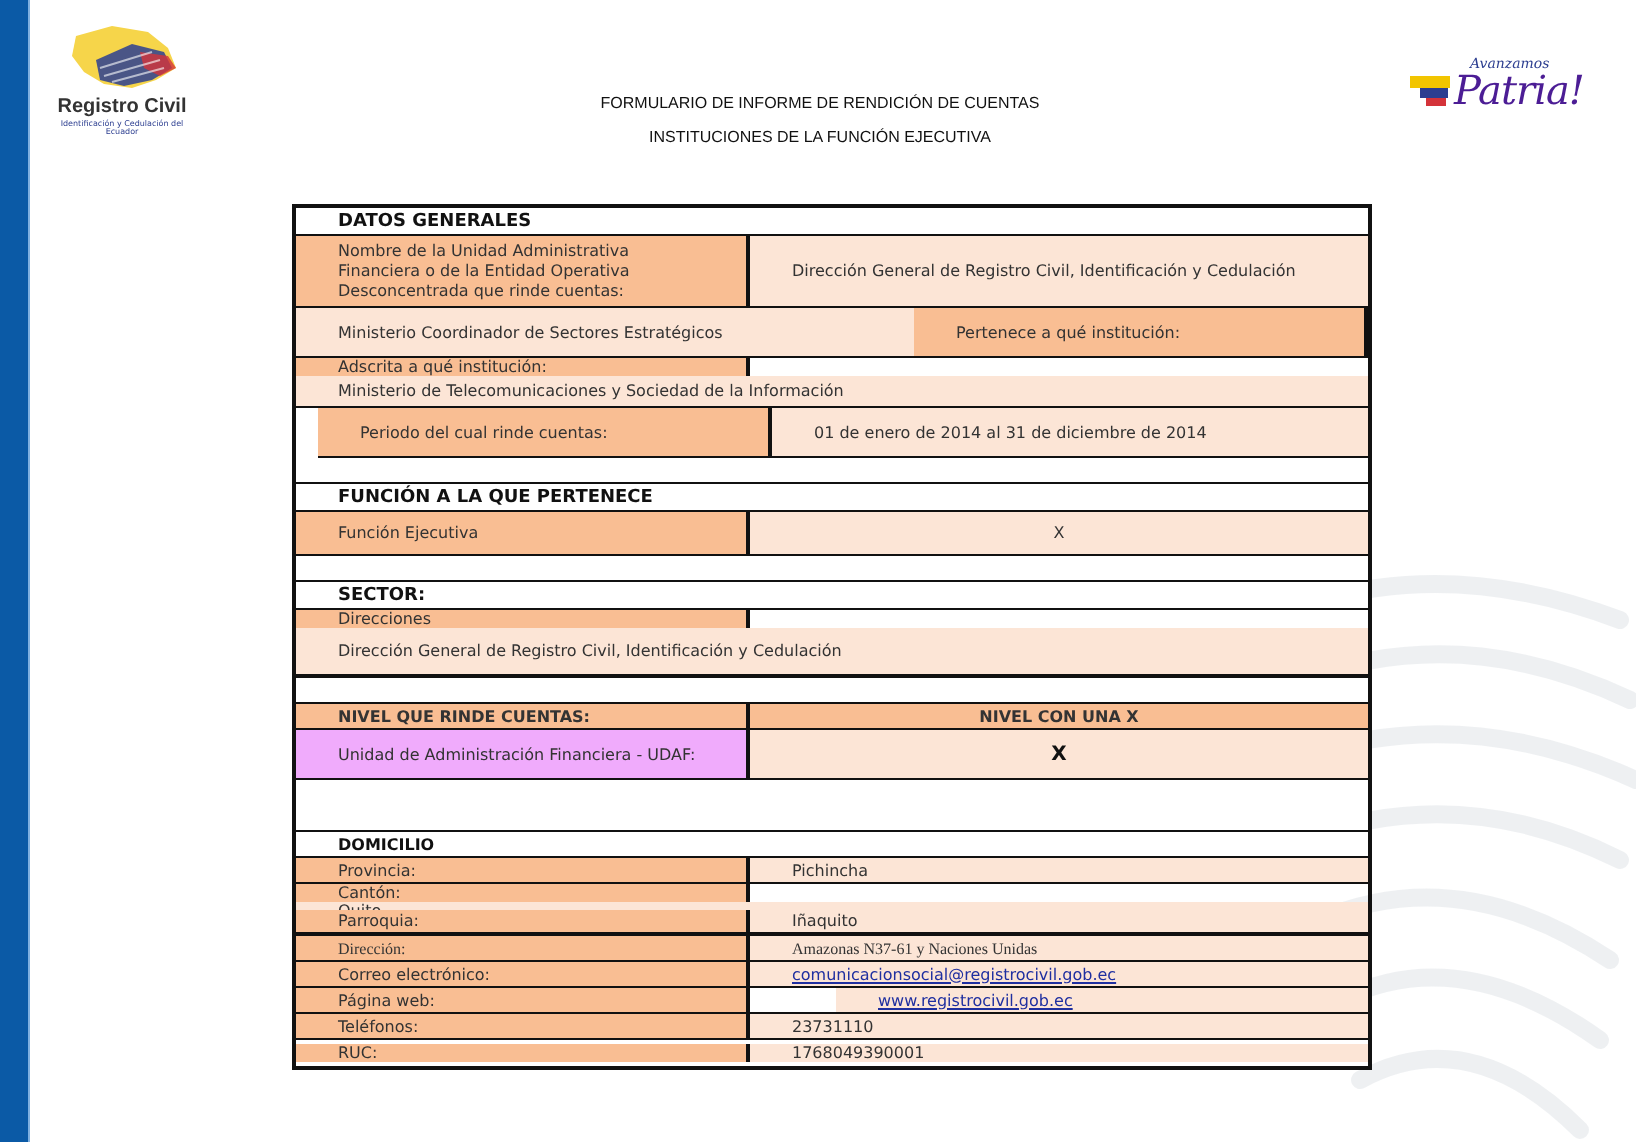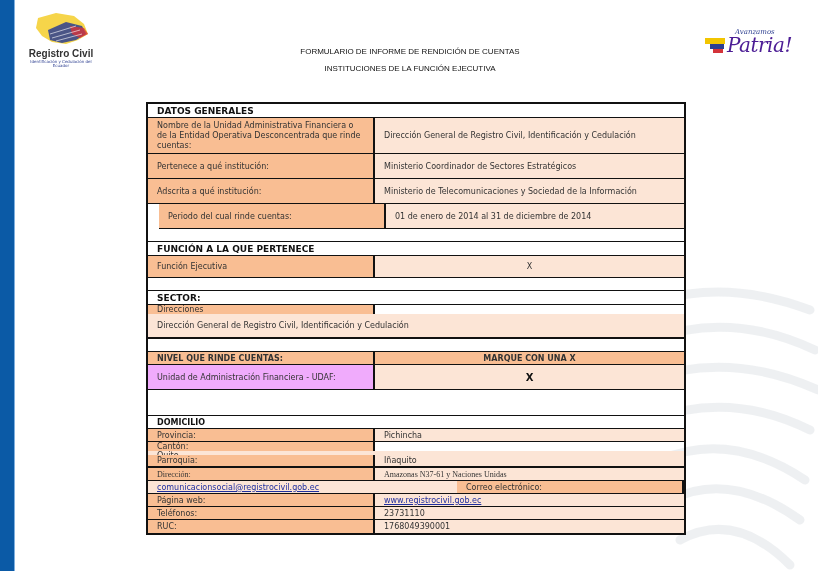--- a/index.html
+++ b/index.html
@@ -17,22 +17,22 @@
   .logo-right .slogan-big { position:absolute; left:22px; top:7px; font-family:"DejaVu Serif", serif; font-style:italic; font-size:20px; color:#4c1d95; letter-spacing:-0.5px; }
   .title { position:absolute; left:240px; width:340px; text-align:center;
            font-family:"Liberation Sans", sans-serif; font-size:8px; color:#111; }
   .title.t1 { top:47px; }
   .title.t2 { top:64px; }
   .watermark { position:absolute; left:640px; top:280px; width:178px; height:291px; opacity:0.12; }
 
   .form { position:absolute; left:146px; top:102px; width:540px; border:2px solid #111; box-sizing:border-box;
           font-family:"DejaVu Sans", sans-serif; font-size:8px; }
   .row { display:flex; border-bottom:1px solid #111; box-sizing:border-box; }
-  .row:last-child { border-bottom:none; }
-  .cell { box-sizing:border-box; padding:0 9px; display:flex; align-items:center; color:#333; }
+  .row:last-child { border-bottom:none;align-items:center; }
+  .cell { box-sizing:border-box; padding:0 21px; display:flex; align-items:center; color:#333; }
   .lbl { background:#f9be93; width:227px; border-right:2px solid #111; }
   .val { background:#fce5d6; flex:1; }
   .val.center { justify-content:center; }
   .hdr { background:#fff; font-weight:bold; color:#111; font-size:9px; flex:1; }
   .blank { background:#fff; flex:1; }
   .hdr-orange { background:#f9be93; font-weight:bold; color:#333; font-size:8px; }
   .mark-bold { font-weight:bold; font-size:10px; color:#111; }
   a.link { color:#1f2fa0; text-decoration:underline; }
   .thick-bottom { border-bottom:2px solid #111; }
 </style>
@@ -80,24 +80,24 @@
 <div class="form">
 
   <div class="row" style="height:14px;">
     <div class="cell hdr">DATOS GENERALES</div>
   </div>
   <div class="row" style="height:36px;">
     <div class="cell lbl" style="line-height:10px;">Nombre de la Unidad Administrativa Financiera o de la Entidad Operativa Desconcentrada que rinde cuentas:</div>
     <div class="cell val">Dirección General de Registro Civil, Identificación y Cedulación</div>
   </div>
   <div class="row" style="height:25px;">
+    <div class="cell val">Ministerio Coordinador de Sectores Estratégicos</div>
     <div class="cell lbl">Pertenece a qué institución:</div>
-    <div class="cell val">Ministerio Coordinador de Sectores Estratégicos</div>
   </div>
-  <div class="row" style="height:25px;">
+  <div class="row" style="height:25px;flex-direction:column;">
     <div class="cell lbl">Adscrita a qué institución:</div>
     <div class="cell val">Ministerio de Telecomunicaciones y Sociedad de la Información</div>
   </div>
   <div class="row" style="height:25px;margin-left:11px;">
     <div class="cell lbl">Periodo del cual rinde cuentas:</div>
     <div class="cell val">01 de enero de 2014 al 31 de diciembre de 2014</div>
   </div>
   <div class="row" style="height:13px;">
       <div class="cell blank"></div>
     </div>
@@ -119,21 +119,21 @@
   <div class="row thick-bottom" style="height:34px;flex-direction:column;">
     <div class="cell lbl">Direcciones</div>
     <div class="cell val">Dirección General de Registro Civil, Identificación y Cedulación</div>
   </div>
   <div class="row" style="height:13px;">
       <div class="cell blank"></div>
     </div>
 
   <div class="row" style="height:13px;">
     <div class="cell lbl hdr-orange">NIVEL QUE RINDE CUENTAS:</div>
-    <div class="cell val center hdr-orange">MARQUE CON UNA X</div>
+    <div class="cell val center hdr-orange">NIVEL CON UNA X</div>
   </div>
   <div class="row" style="height:25px;">
     <div class="cell lbl" style="background:#f0abfc;">Unidad de Administración Financiera - UDAF:</div>
     <div class="cell val center mark-bold">X</div>
   </div>
   <div class="row" style="height:26px;">
       <div class="cell blank"></div>
     </div>
 
   <div class="row" style="height:13px;">
@@ -149,26 +149,26 @@
   </div>
   <div class="row thick-bottom" style="height:13px;">
     <div class="cell lbl">Parroquia:</div>
     <div class="cell val">Iñaquito</div>
   </div>
   <div class="row" style="height:13px;font-family:Liberation Serif, serif;">
     <div class="cell lbl">Dirección:</div>
     <div class="cell val">Amazonas N37-61 y Naciones Unidas</div>
   </div>
   <div class="row" style="height:13px;">
+    <div class="cell lbl">Correo electrónico:</div>
     <div class="cell val">
       <a class="link">comunicacionsocial@registrocivil.gob.ec</a>
     </div>
-    <div class="cell lbl">Correo electrónico:</div>
   </div>
-  <div class="row" style="height:13px;">
+  <div class="row" style="height:13px;gap:43px;">
     <div class="cell lbl">Página web:</div>
     <div class="cell val">
       <a class="link">www.registrocivil.gob.ec</a>
     </div>
   </div>
   <div class="row" style="height:13px;">
     <div class="cell lbl">Teléfonos:</div>
     <div class="cell val">23731110</div>
   </div>
   <div class="row" style="height:13px;">

